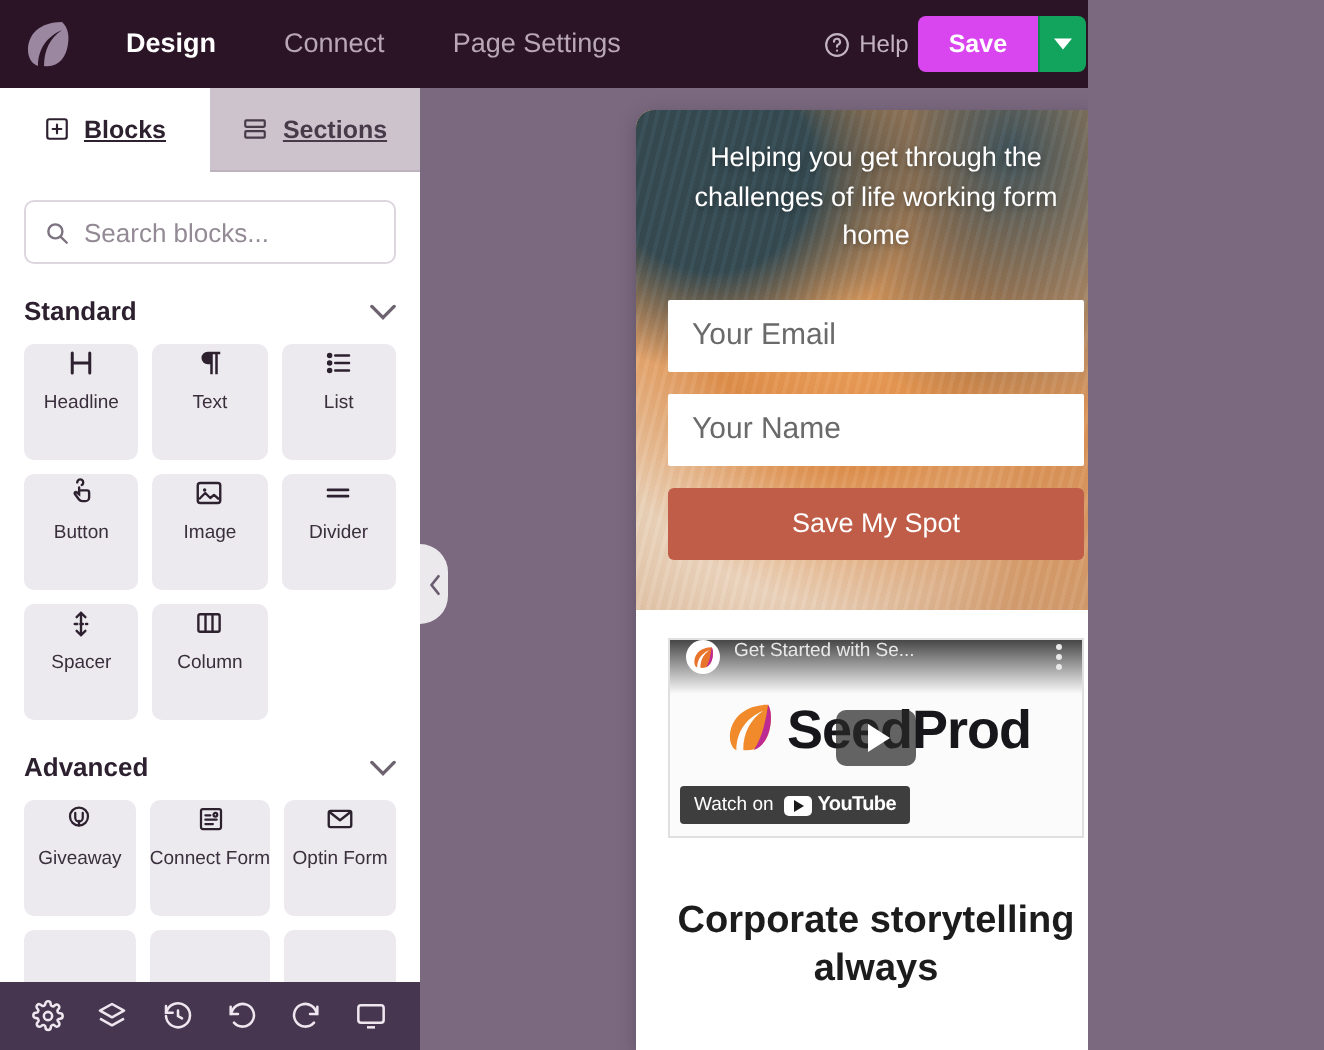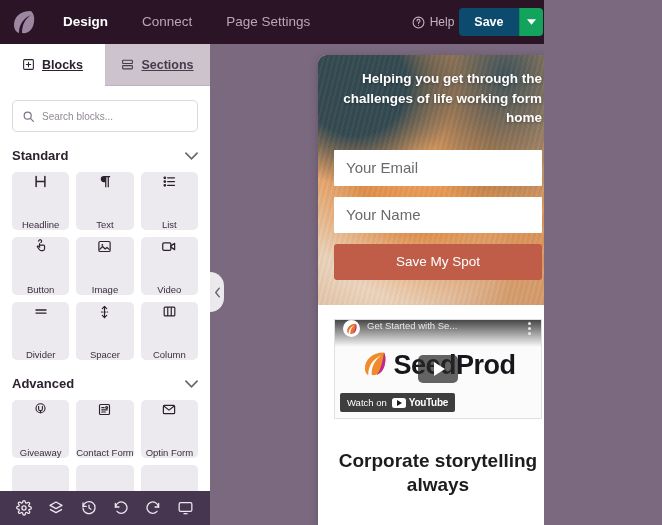--- a/index.html
+++ b/index.html
@@ -43,21 +43,21 @@
     gap: 5px;
   }
   .help-btn {
     display: flex; align-items: center; gap: 5px;
     color: #c3b3c2; font-size: 12px; cursor: pointer;
     white-space: nowrap;
   }
   .help-btn svg { display: block; }
   .save-group { display: flex; align-items: stretch; height: 28px; border-radius: 4px; overflow: hidden; }
   .save-btn {
-    background: #0c4a6e; color: #fff;
+    background: #d946ef; color: #fff;
     font-size: 12.5px; font-weight: bold;
     padding: 0 15px;
     display: flex; align-items: center;
     cursor: pointer; border: none;
     font-family: inherit;
   }
   .save-caret {
     background: #12a45d; width: 24px;
     display: flex; align-items: center; justify-content: center;
     cursor: pointer;
@@ -123,21 +123,21 @@
     border: 1px solid #ddd6de;
     border-radius: 5px;
     display: flex; align-items: center;
     padding: 0 9px;
     gap: 7px;
     background: #fff;
   }
   .search-wrap svg { display:block; flex: 0 0 auto; }
   .search-input {
     border: none; outline: none;
-    font-size: 10px; color: #4a404c;
+    font-size: 13px; color: #4a404c;
     font-family: inherit;
     width: 100%;
     background: transparent;
   }
   .search-input::placeholder { color: #938a95; }
 
   .group-head {
     display: flex; align-items: center; justify-content: space-between;
     margin-top: 16px; margin-bottom: 9px;
   }
@@ -147,21 +147,21 @@
   .block-grid {
     display: grid;
     grid-template-columns: repeat(3, 1fr);
     gap: 7px;
   }
   .block-tile {
     background: #eceaee;
     border-radius: 5px;
     height: 58px;
     display: flex; flex-direction: column;
-    align-items: center; justify-content: space-between;
+    align-items: center; justify-content: flex-start;
     gap: 5px;
     cursor: grab;
   }
   .block-tile .bi { height: 19px; display: flex; align-items: center; justify-content: center; }
   .block-tile .bi svg { display: block; }
   .block-label { font-size: 9.5px; color: #3a2f3d; white-space: nowrap; }
 
   
   .bottombar {
     position: absolute; left: 0; bottom: 0;
@@ -230,22 +230,22 @@
   }
   .hero-content {
     position: relative;
     padding: 14px 16px 0 16px;
     z-index: 2;
   }
   .hero-title {
     color: #ffffff;
     font-size: 13.5px;
     line-height: 1.45;
-    text-align: right;
-    font-weight: bold;
+    text-align: center;
+    font-weight: normal;
     text-shadow: 0 1px 3px rgba(0,0,0,.35);
   }
   .hero-form { position: relative; z-index: 2; padding: 22px 16px 0 16px; }
   .field {
     height: 36px;
     background: #ffffff;
     border-radius: 1px;
     display: flex; align-items: center;
     padding: 0 12px;
     margin-bottom: 11px;
@@ -489,29 +489,20 @@
         <div class="block-tile">
           <span class="bi">
             <svg width="15" height="15" viewBox="0 0 24 24" fill="none" stroke="#2d2130" stroke-width="1.9">
               <rect x="3" y="4" width="18" height="16" rx="2"></rect>
               <circle cx="8.5" cy="9.5" r="1.4" fill="#2d2130" stroke="none"></circle>
               <path d="M4 17l5-5 4 4 3-2.5 4 3.5" stroke-linejoin="round"></path>
             </svg>
           </span>
           <span class="block-label">Image</span>
         </div>
-        <div class="block-tile">
-          <span class="bi">
-            <svg width="16" height="15" viewBox="0 0 24 24" fill="none" stroke="#2d2130" stroke-width="2" stroke-linejoin="round">
-              <rect x="2" y="6" width="13" height="12" rx="2"></rect>
-              <path d="M15 11l6-4v10l-6-4z"></path>
-            </svg>
-          </span>
-          <span class="block-label">Video</span>
-        </div>
 
         <div class="block-tile">
           <span class="bi">
             <svg width="16" height="15" viewBox="0 0 24 24" stroke="#2d2130" stroke-width="2.2" stroke-linecap="round">
                 <path d="M4 9.5h16M4 14.5h16"></path>
               </svg>
           </span>
           <span class="block-label">Divider</span>
         </div>
         <div class="block-tile">
@@ -555,21 +546,21 @@
           <span class="block-label">Giveaway</span>
         </div>
         <div class="block-tile">
           <span class="bi">
             <svg width="15" height="15" viewBox="0 0 24 24" fill="none" stroke="#2d2130" stroke-width="1.8" stroke-linecap="round">
               <rect x="4" y="4" width="16" height="16" rx="1.6"></rect>
               <path d="M7.5 9h4M7.5 12.5h9M7.5 16h6"></path>
               <circle cx="15.5" cy="8.6" r="1.5"></circle>
             </svg>
           </span>
-          <span class="block-label">Contact Form</span>
+          <span class="block-label">Connect Form</span>
         </div>
         <div class="block-tile">
           <span class="bi">
             <svg width="16" height="15" viewBox="0 0 24 24" fill="none" stroke="#2d2130" stroke-width="1.9" stroke-linejoin="round">
               <rect x="3" y="5.5" width="18" height="13" rx="1.5"></rect>
               <path d="M3.6 6.4L12 13l8.4-6.6"></path>
             </svg>
           </span>
           <span class="block-label">Optin Form</span>
         </div>

